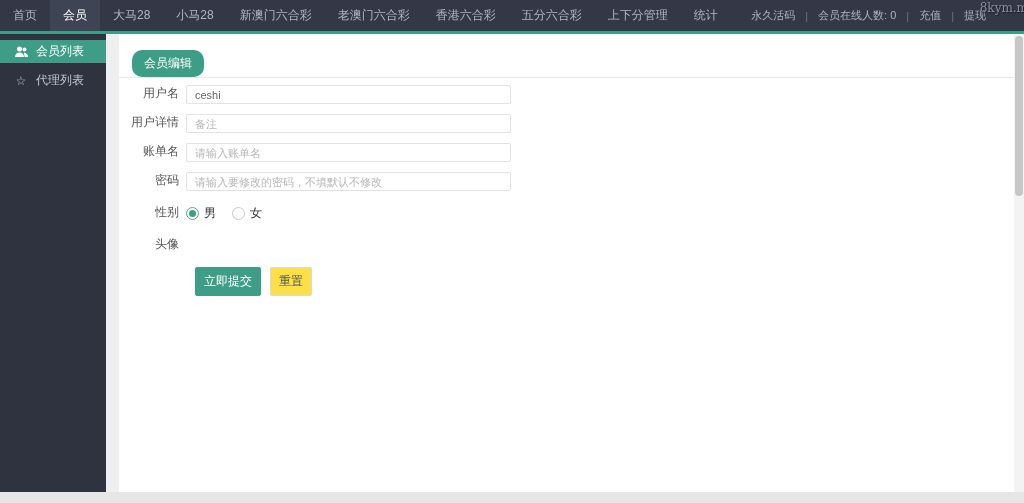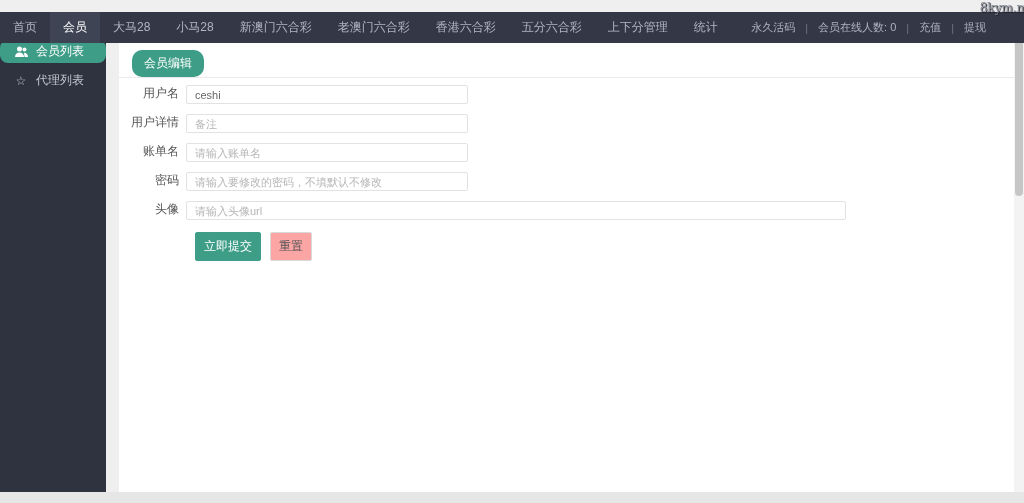--- a/index.html
+++ b/index.html
@@ -6,21 +6,21 @@
   html, body { width: 1024px; height: 503px; overflow: hidden; }
   body {
     font-family: "Liberation Sans", "DejaVu Sans", sans-serif;
     font-size: 12px;
     background: #efefef;
     position: relative;
   }
 
   
   .topnav {
-    position: absolute; top: 12px; left: 0; right: 0; height: 31px;
+    position: absolute; top: 0; left: 0; right: 0; height: 31px;
     background: #343846;
     display: flex; align-items: stretch;
     z-index: 5;
   }
   .topnav-left { display: flex; align-items: stretch; }
   .nav-item {
     color: #b2b6c3; line-height: 31px; padding: 0 13px;
     cursor: pointer; white-space: nowrap; font-size: 12px;
   }
   .nav-item.active { background: #3f4454; color: #ffffff; }
@@ -47,21 +47,21 @@
   
   .sidebar {
     position: absolute; top: 34px; left: 0; bottom: 11px; width: 106px;
     background: #2f3340;
   }
   .side-item {
     height: 23px; display: flex; align-items: center; gap: 8px;
     padding-left: 14px; color: #c3c6cf; cursor: pointer; margin-top: 6px;
     font-size: 12px;
   }
-  .side-item.active { background: #3e9d87; color: #ffffff; margin-top: 6px; border-radius: 8px; }
+  .side-item.active { background: #3e9d87; color: #ffffff; margin-top: 6px; }
   .side-icon { width: 14px; text-align: center; display: inline-flex; justify-content: center; }
   .users-svg { width: 13px; height: 11px; }
 
   
   .footer-strip {
     position: absolute; left: 0; right: 0; bottom: 0; height: 11px;
     background: #e6e6e6;
   }
 
   
@@ -93,21 +93,21 @@
   .form-label {
     width: 60px; text-align: right; color: #555; font-size: 12px;
     flex: none; margin-right: 7px; white-space: nowrap;
   }
   .form-input {
     height: 19px; border: 1px solid #e2e2e2; border-radius: 2px;
     padding: 0 8px; font-size: 11px; color: #666; outline: none;
     font-family: "Liberation Sans", "DejaVu Sans", sans-serif;
   }
   .form-input::placeholder { color: #b6b6b6; }
-  .w-std { width: 282px; }
+  .w-std { width: 325px; }
   .w-wide { width: 660px; }
 
   .radio-group { display: flex; align-items: center; gap: 16px; }
   .radio-opt { display: flex; align-items: center; gap: 5px; cursor: pointer; color: #333; }
   .radio-circle {
     width: 13px; height: 13px; border-radius: 50%;
     border: 1px solid #c9c9c9; background: #fff;
     display: inline-flex; align-items: center; justify-content: center;
   }
   .radio-opt.checked .radio-circle { border-color: #4fae74; }
@@ -115,21 +115,21 @@
   .radio-opt.checked .radio-dot { background: #3e9d87; }
 
   .btn-row { display: flex; align-items: center; gap: 9px; margin-top: 17px; }
   .btn {
     font-size: 12px; padding: 5px 8px; cursor: pointer; border-radius: 2px;
     font-family: "Liberation Sans", "DejaVu Sans", sans-serif;
     border: 1px solid transparent;
     text-align: right;
   }
   .btn-primary { background: #3e9d87; color: #ffffff; border-color: #3e9d87; }
-  .btn-default { background: #fca5a5; color: #555; border-color: #d9d9d9; }
+  .btn-default { background: #fde047; color: #555; border-color: #d9d9d9; }
 </style>
 </head>
 <body>
 
 <div class="watermark">8kym.m</div>
 
 <div class="topnav">
   <div class="topnav-left">
     <div class="nav-item">首页</div>
     <div class="nav-item active">会员</div>
@@ -195,24 +195,40 @@
       <div class="form-row">
         <span class="form-label">账单名</span>
         <input class="form-input w-std" type="text" placeholder="请输入账单名" style="">
       </div>
 
       <div class="form-row">
         <span class="form-label">密码</span>
         <input class="form-input w-std" type="text" placeholder="请输入要修改的密码，不填默认不修改" style="">
       </div>
 
+      <div class="form-row" style="margin-top:13px; margin-bottom:13px;">
+        <span class="form-label">性别</span>
+        <span class="radio-group">
+          <span class="radio-opt checked">
+            <span class="radio-circle">
+                <span class="radio-dot"></span>
+              </span>
+            <span>男</span>
+          </span>
+          <span class="radio-opt">
+            <span class="radio-circle">
+                <span class="radio-dot"></span>
+              </span>
+            <span>女</span>
+          </span>
+        </span>
+      </div>
 
       <div class="form-row">
         <span class="form-label">头像</span>
-        <input class="form-input w-wide" type="text" placeholder="请输入头像url" style="">
       </div>
 
       <div class="form-row btn-row">
         <span class="form-label"></span>
         <button class="btn btn-primary">立即提交</button>
         <button class="btn btn-default">重置</button>
       </div>
 
     </div>
   </div>

